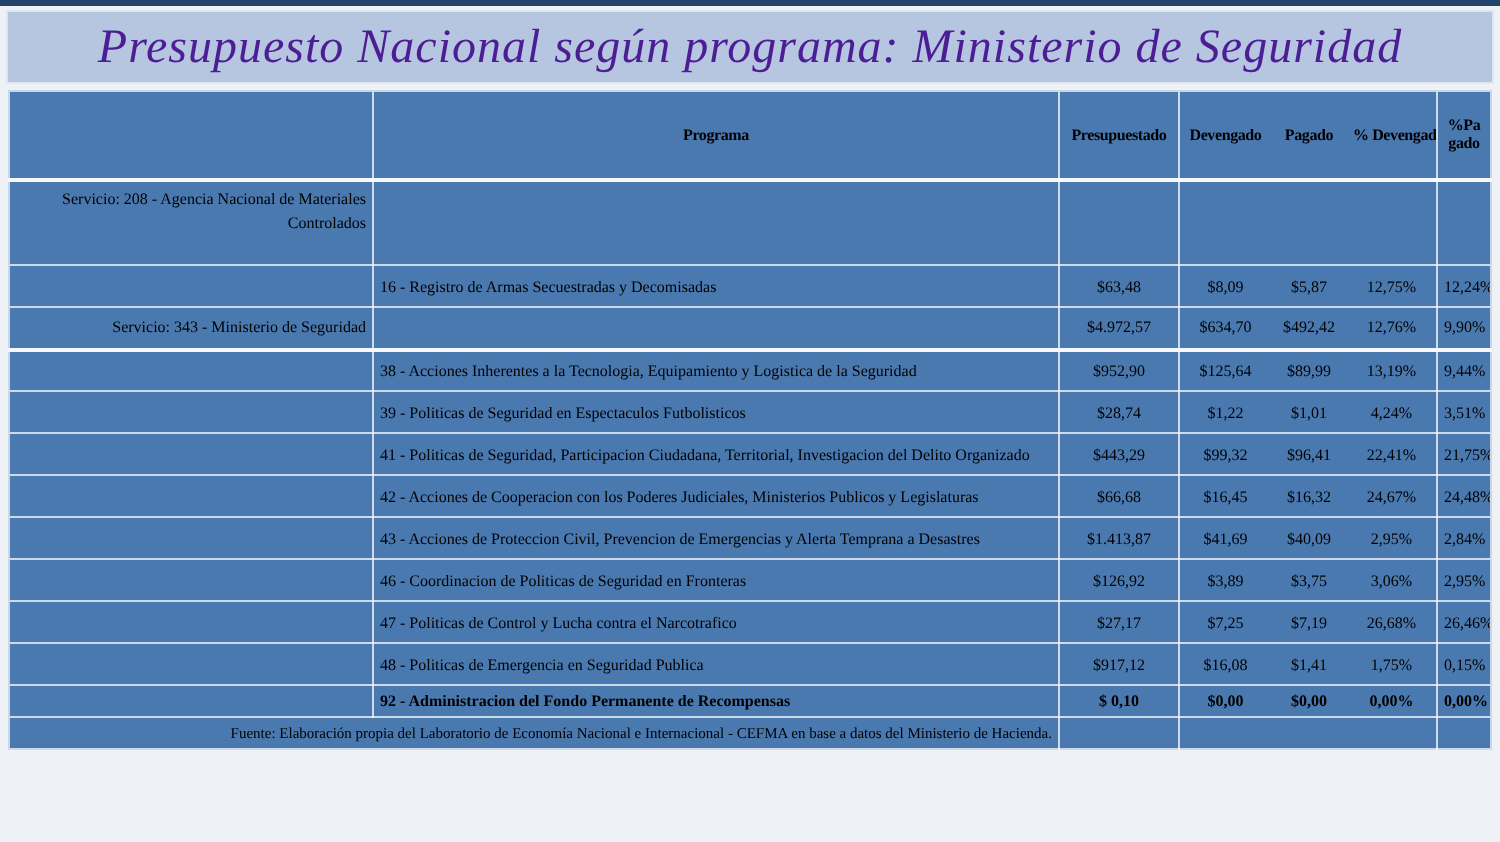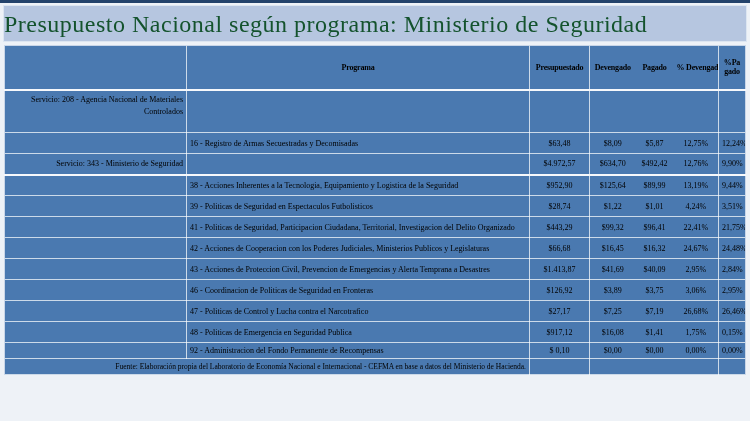--- a/index.html
+++ b/index.html
@@ -9,27 +9,29 @@
     box-sizing:border-box;
     background:#eef2f7;
     border-top:3px solid #24436b;
     font-family:"Liberation Serif","DejaVu Serif",serif;
     overflow:hidden;
   }
   .title-band {
     margin:2px 3px 3px 3px;
     height:37px; line-height:37px;
     background:var(--title-bg,#b6c6e0);
-    color:#14532d;
+    color:#4c1d95;
+    text-align:center;
     font-size:24px;
     letter-spacing:0.5px;
     border:1px solid #dde6f1;
     box-sizing:border-box;
     white-space:nowrap;
     overflow:hidden;
+    font-style:italic;
   }
   table.budget {
     border-collapse:collapse;
     table-layout:fixed;
     width:741px;
     margin:0 4px;
     background:var(--table-bg,#4a79b0);
     color:#000000;
   }
   table.budget { border:1px solid #c9d6e8; }
@@ -50,21 +52,21 @@
     text-align:center;
     vertical-align:middle;
     border-bottom:2px solid rgba(255,255,255,0.95);
     letter-spacing:-0.2px;
     white-space:nowrap;
   }
   thead th.c7 { word-break:break-all; white-space:normal; line-height:1.2; }
   tbody td { height:21px; }
   tbody tr.service-tall td { height:43px; vertical-align:top; padding-top:3px; }
   tbody tr.service-totals td { border-bottom-width:2px; border-bottom-color:rgba(255,255,255,0.95); }
-  tbody tr.short td { height:16px; }
+  tbody tr.short td { height:16px;font-weight:bold; }
   td.c1 { text-align:right; line-height:1.5;margin-top:32px; }
   td.c2 { text-align:left; white-space:nowrap; }
   td.c3 { text-align:center; white-space:nowrap; }
   td.c4, td.c5, td.c6, td.c7 { text-align:center; white-space:nowrap; }
   tfoot td {
     height:16px;
     font-size:7.5px;
     text-align:right;
     white-space:nowrap;
     margin-top:40px;

